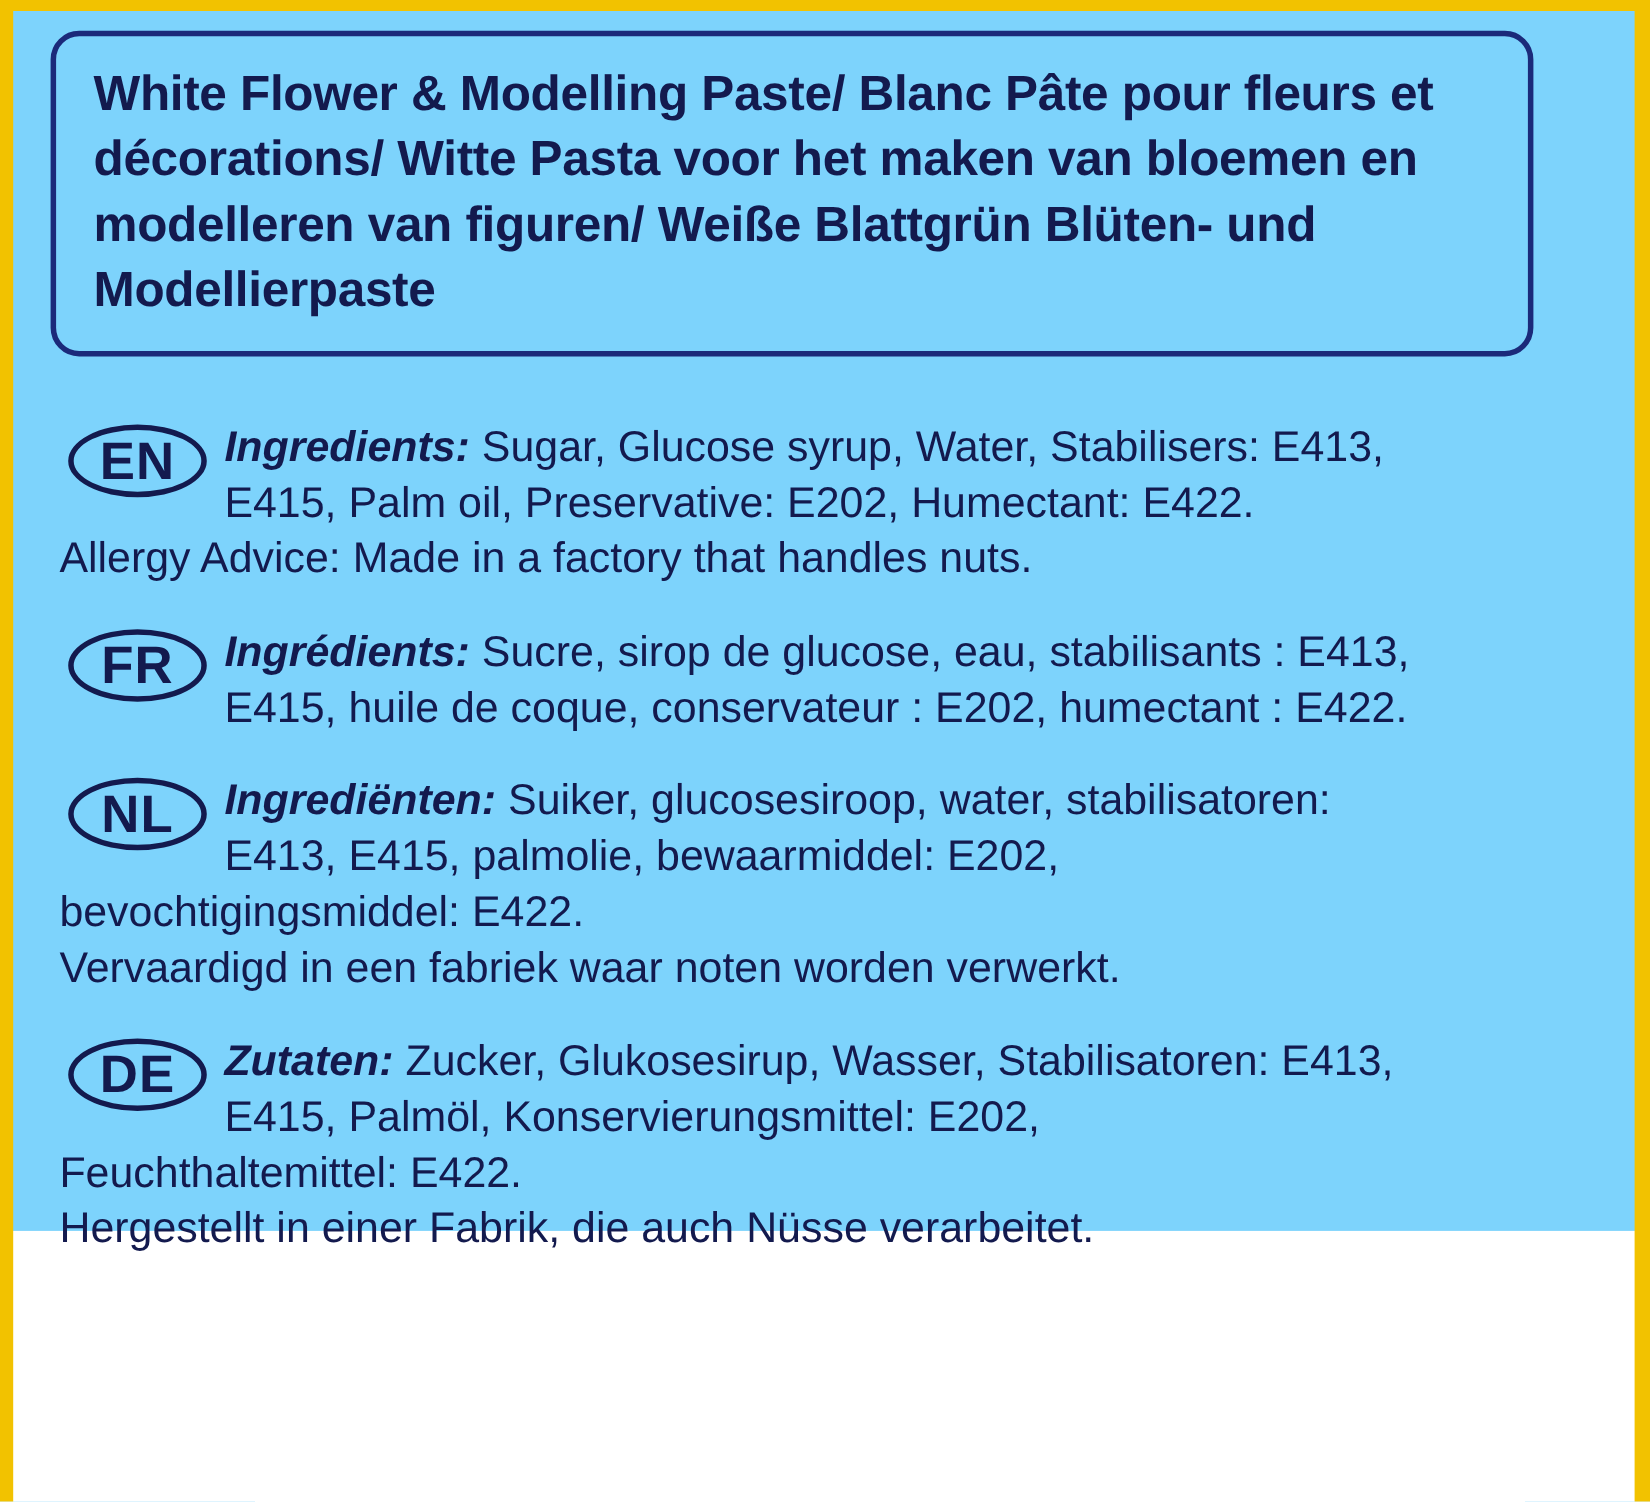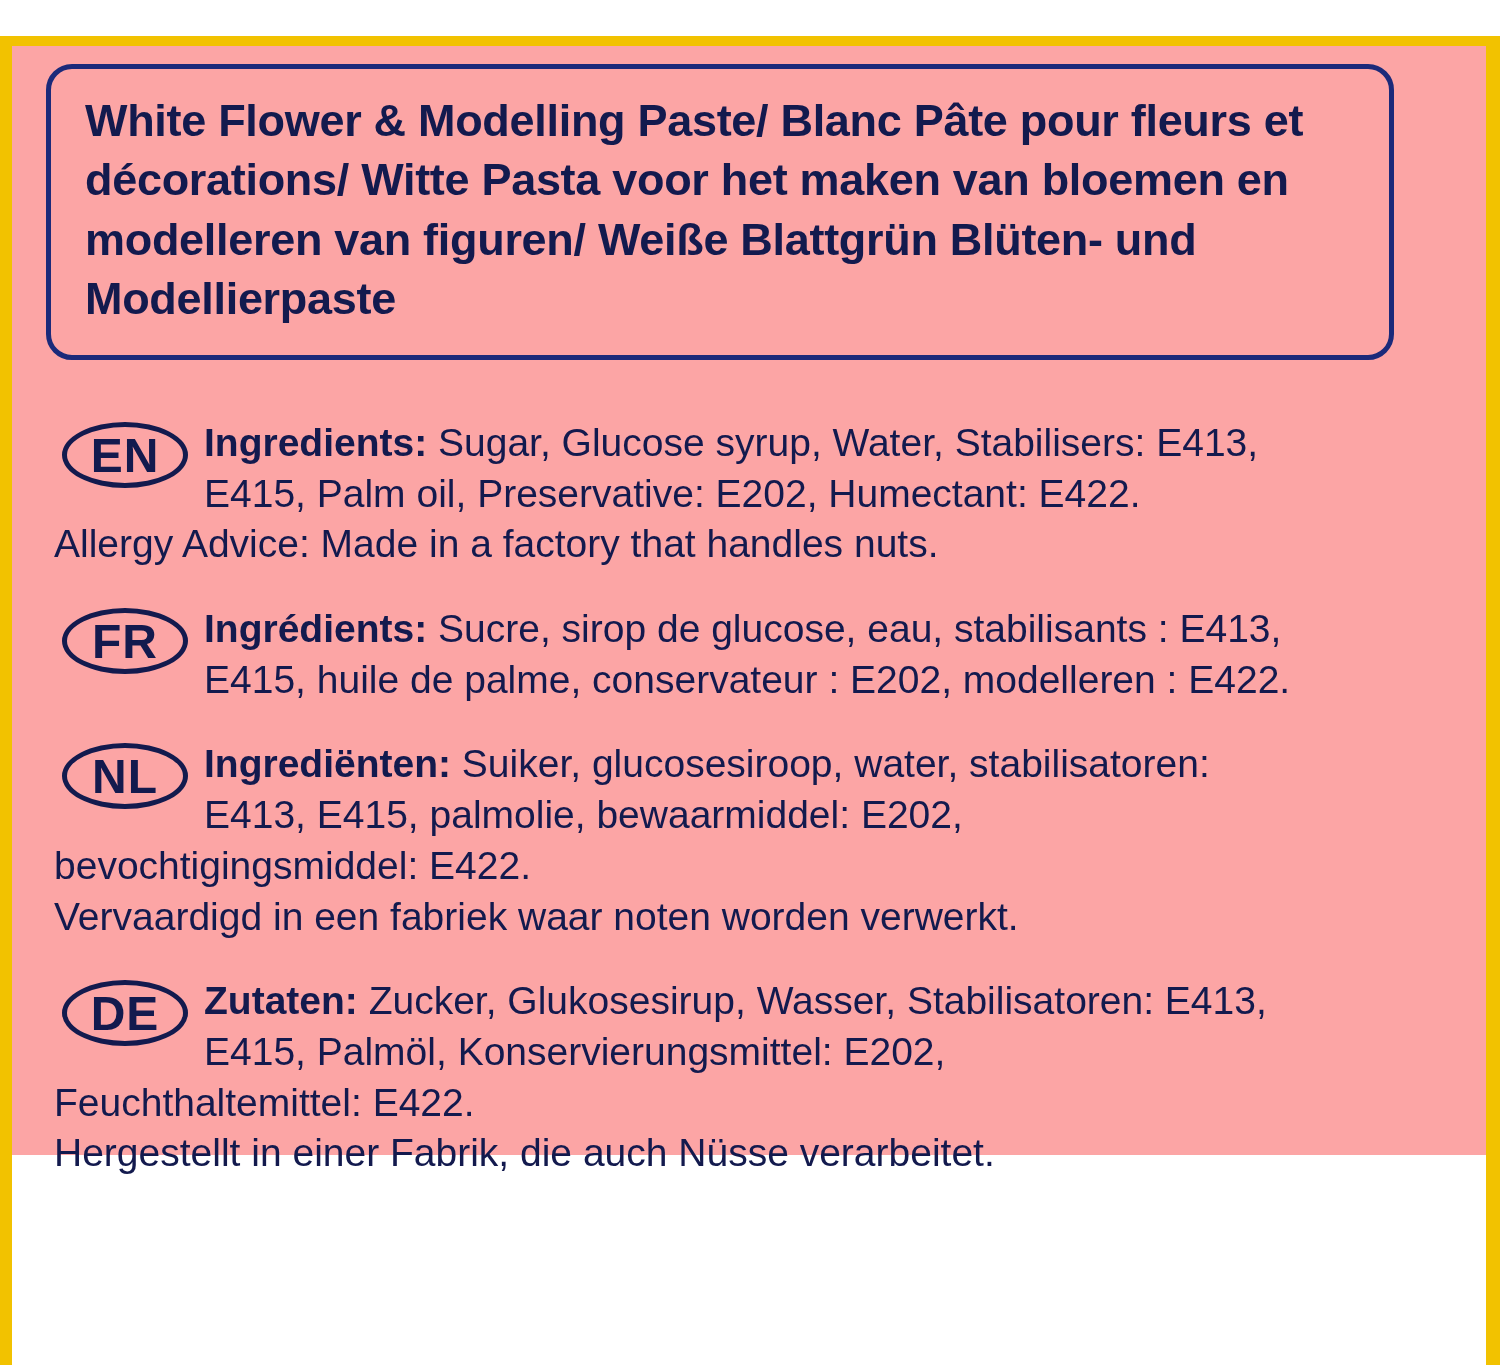--- a/index.html
+++ b/index.html
@@ -11,24 +11,23 @@
     width: 1500px;
     height: 1365px;
     font-family: "Liberation Sans", sans-serif;
     color: #131a4e;
     overflow: hidden;
   }
   .label {
     position: relative;
     width: 1500px;
     height: 1119px;
-    background: #fca5a5;
+    background: #7dd3fc;
     box-sizing: border-box;
     padding: 0;
-    margin-top: 36px;
   }
   
   .edge-left {
     position: absolute;
     left: 0; top: 0;
     width: 12px; height: 1365px;
     background: #f2c200;
   }
   .edge-right {
     position: absolute;
@@ -111,20 +110,21 @@
     text-indent: 0;
   }
   .wrap-line {
     padding-left: 150px;
   }
   .full-line {
     padding-left: 0;
   }
   .kw {
     font-weight: bold;
+    font-style: italic;
   }
   .spacer-8 { height: 8px; }
 </style>
 </head>
 <body>
 
 <div class="label">
 
   <div class="edge-left"></div>
   <div class="edge-right"></div>
@@ -146,21 +146,21 @@
           <div class="full-line">Allergy Advice: Made in a factory that handles nuts.</div>
         </div>
       </div>
 
       <div class="spacer-8"></div>
 
       <div class="block">
         <div class="lang-badge">FR</div>
         <div class="block-body">
           <div class="first-line"><span class="kw">Ingrédients:</span><span> Sucre, sirop de glucose, eau, stabilisants : E413,</span></div>
-          <div class="wrap-line">E415, huile de palme,  conservateur : E202, modelleren : E422.</div>
+          <div class="wrap-line">E415, huile de coque,  conservateur : E202, humectant : E422.</div>
         </div>
       </div>
 
       <div class="spacer-8"></div>
 
       <div class="block">
         <div class="lang-badge">NL</div>
         <div class="block-body">
           <div class="first-line"><span class="kw">Ingrediënten:</span><span> Suiker, glucosesiroop, water, stabilisatoren:</span></div>
           <div class="wrap-line">E413, E415, palmolie, bewaarmiddel: E202,</div>

